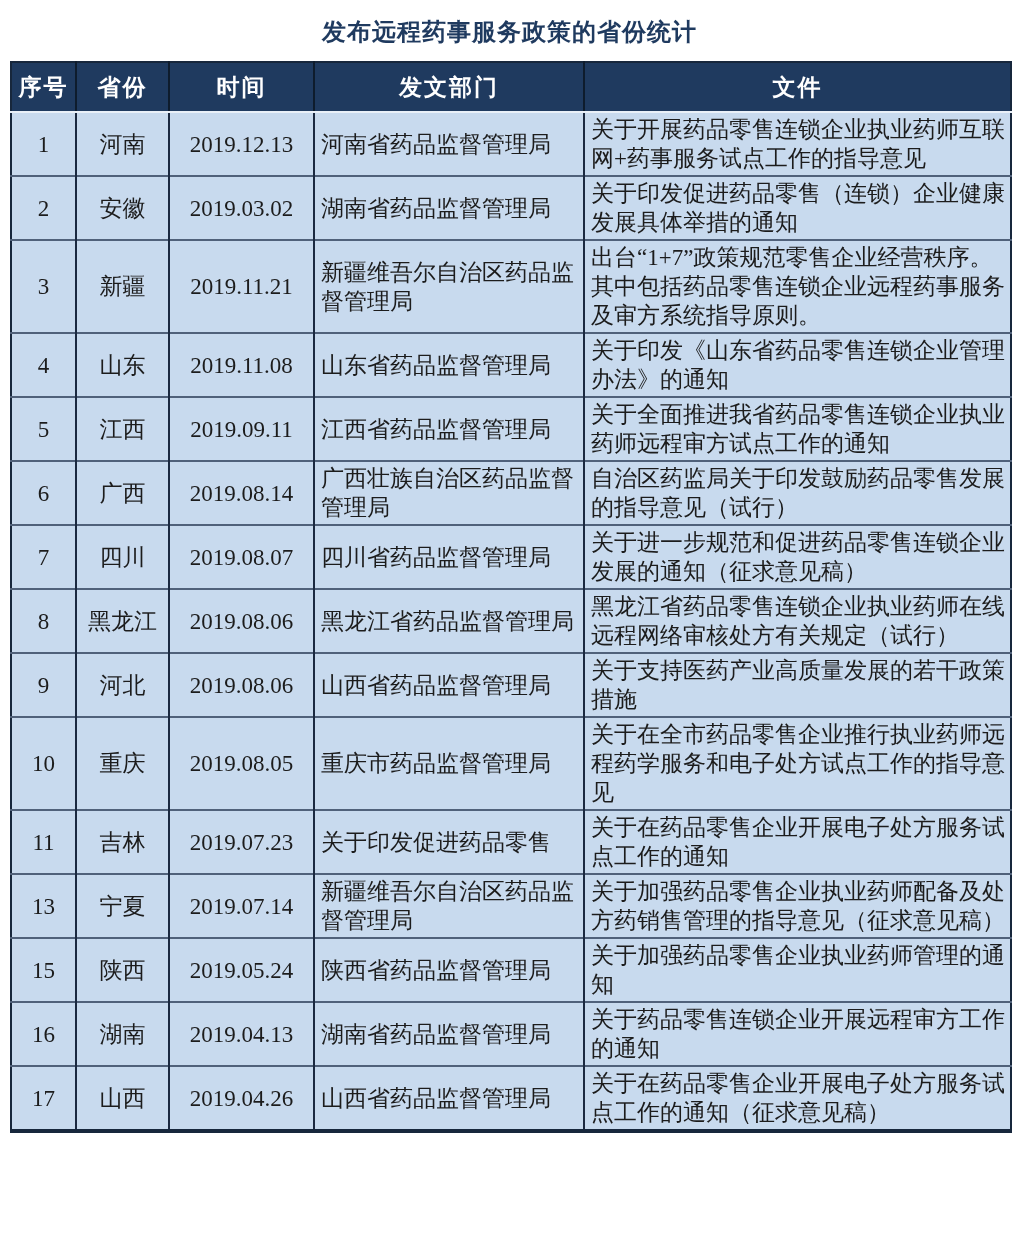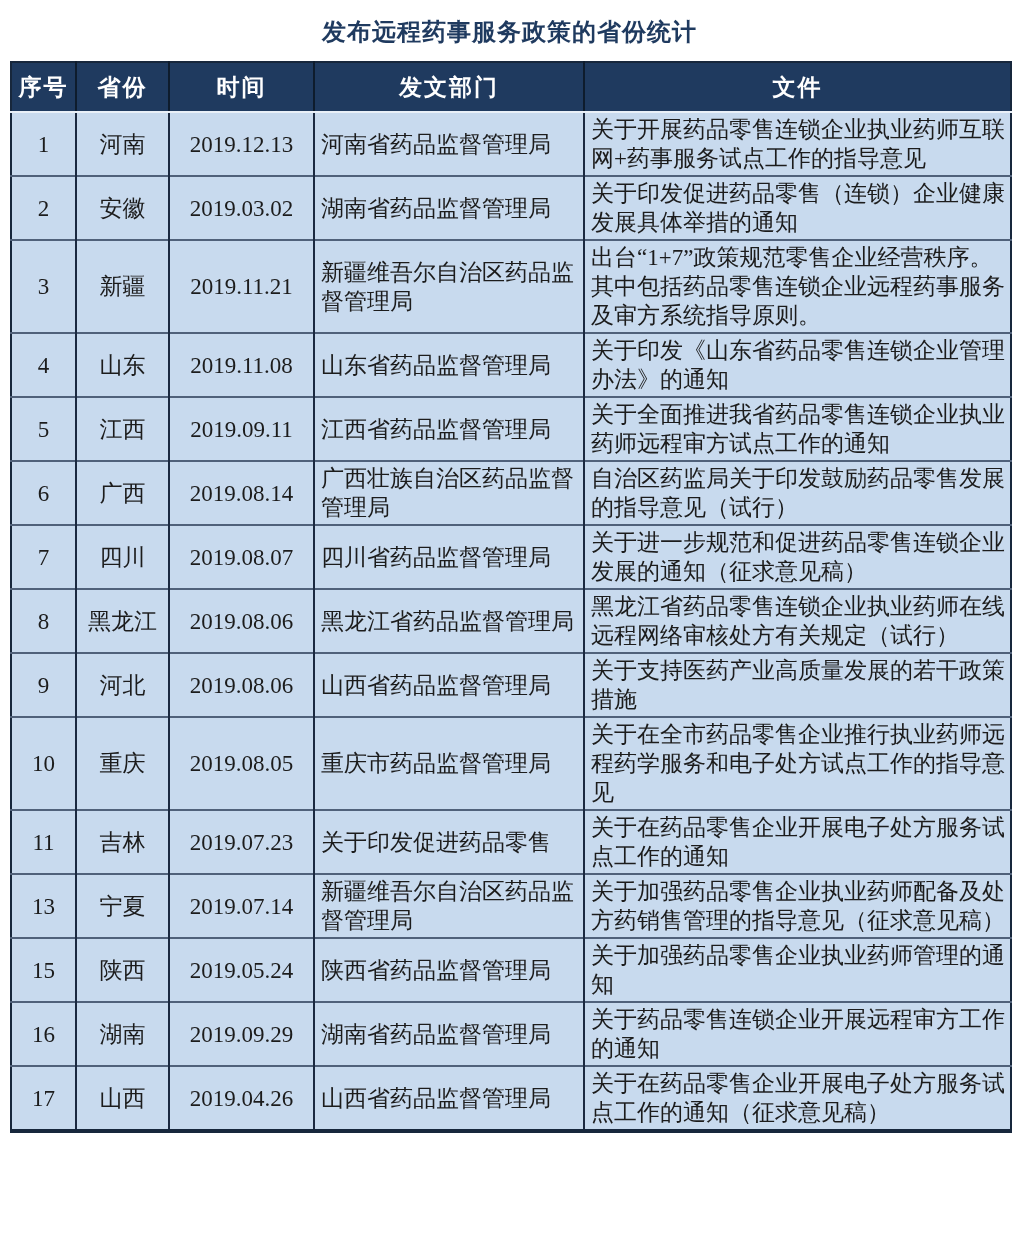--- a/index.html
+++ b/index.html
@@ -191,21 +191,21 @@
         <tr>
           <td class="col-index">15</td>
           <td class="col-province">陕西</td>
           <td class="col-date">2019.05.24</td>
           <td class="col-department">陕西省药品监督管理局</td>
           <td class="col-document">关于加强药品零售企业执业药师管理的通知</td>
         </tr>
         <tr>
           <td class="col-index">16</td>
           <td class="col-province">湖南</td>
-          <td class="col-date">2019.09.29</td>
+          <td class="col-date">2019.04.13</td>
           <td class="col-department">湖南省药品监督管理局</td>
           <td class="col-document">关于药品零售连锁企业开展远程审方工作的通知</td>
         </tr>
         <tr>
           <td class="col-index">17</td>
           <td class="col-province">山西</td>
           <td class="col-date">2019.04.26</td>
           <td class="col-department">山西省药品监督管理局</td>
           <td class="col-document">关于在药品零售企业开展电子处方服务试点工作的通知（征求意见稿）</td>
         </tr>

